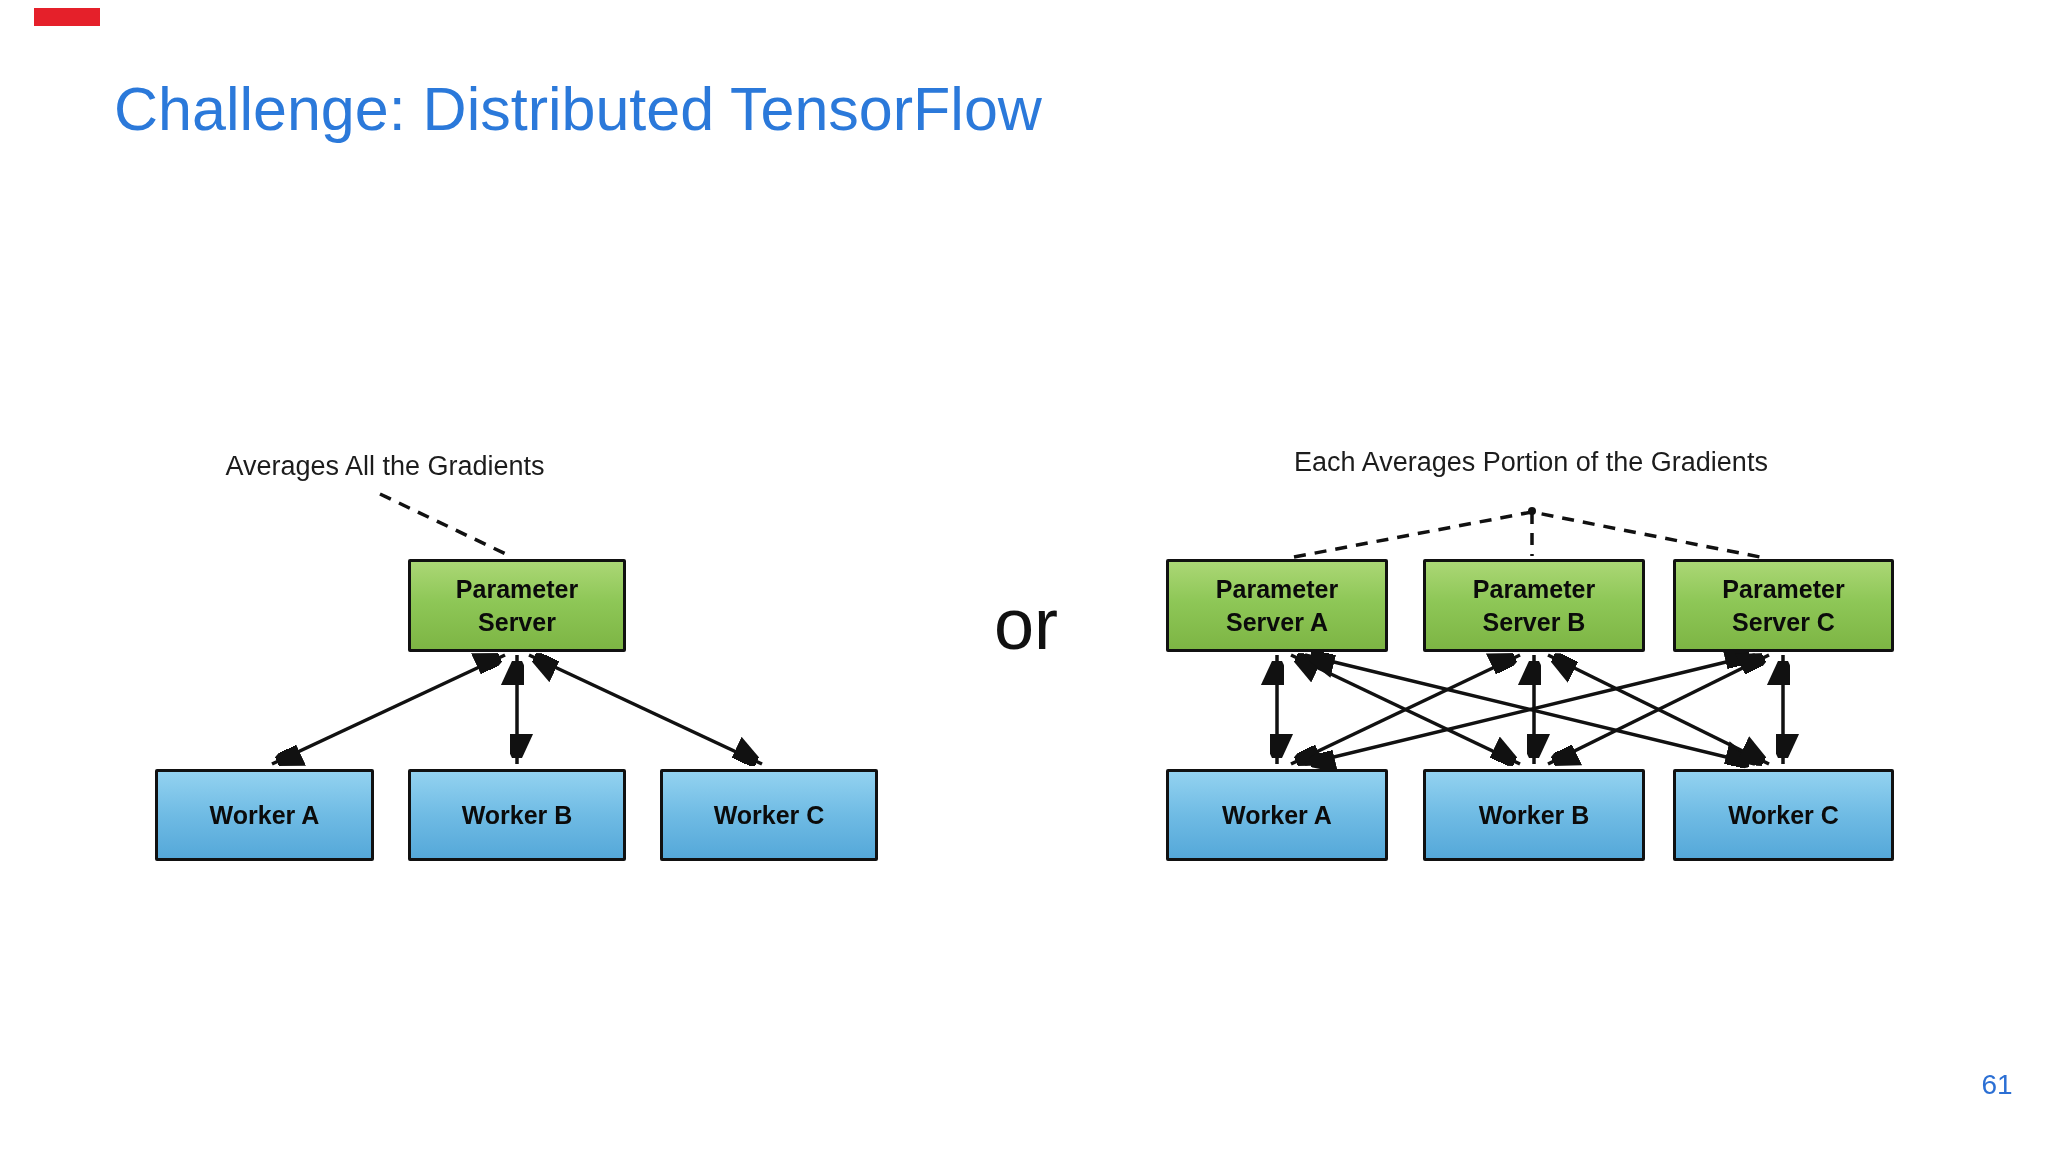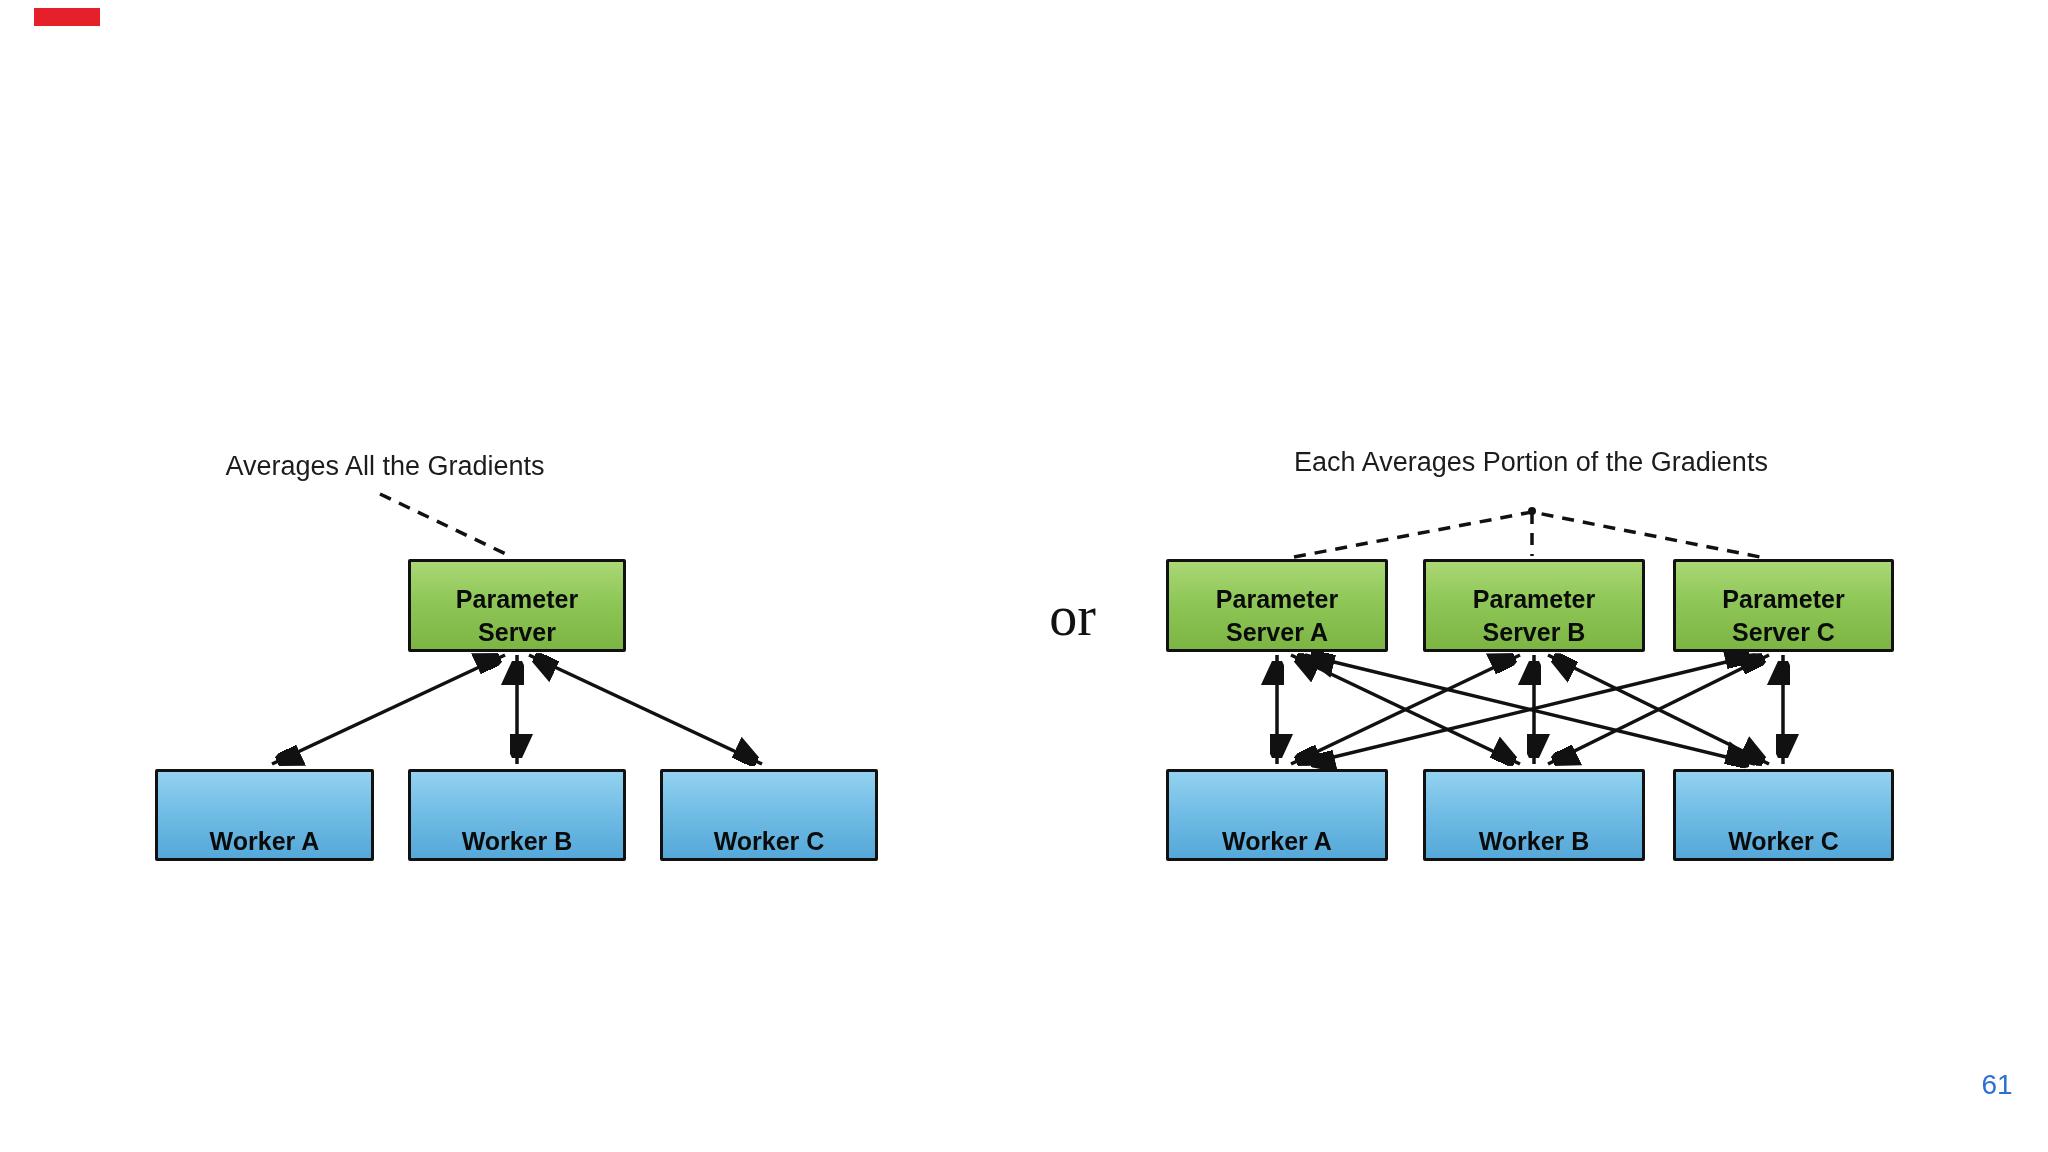--- a/index.html
+++ b/index.html
@@ -37,34 +37,33 @@
     color: #1c1c1c;
     text-align: center;
     line-height: 1.2;
   }
   #left-caption  { left: 145px;  top: 450px; width: 480px; }
   #right-caption { left: 1271px; top: 446px; width: 520px; }
 
   #or-label {
     left: 956px; top: 588px;
     width: 140px;
-    font-size: 56px;
+    font-size: 72px;
     color: #111111;
-    text-align: right;
+    text-align: center;
     line-height: 1;
-    font-family: Liberation Serif, serif;
   }
 
   .node {
     position: absolute;
     box-sizing: border-box;
     border: 3px solid #111111;
     border-radius: 2px;
     display: flex;
-    align-items: flex-end;
+    align-items: center;
     justify-content: center;
     text-align: center;
   }
   .node .node-label {
     white-space: pre-line;
     font-weight: bold;
     font-size: 25px;
     line-height: 33px;
     color: #0b0b0b;
   }
@@ -112,20 +111,21 @@
     text-align: center;
   }
 </style>
 </head>
 <body>
 
 <div id="slide">
 
   <div id="rec-indicator" class="abs"></div>
 
+  <div id="slide-title" class="abs">Challenge: Distributed TensorFlow</div>
 
   <div id="left-caption" class="abs diagram-caption">Averages All the Gradients</div>
   <div id="right-caption" class="abs diagram-caption">Each Averages Portion of the Gradients</div>
 
   <svg id="connector-svg" class="abs" viewBox="0 0 2048 1152" xmlns="http://www.w3.org/2000/svg">
     <defs>
       <marker id="ah" markerWidth="7" markerHeight="7" refX="8.6" refY="5" orient="auto-start-reverse" markerUnits="strokeWidth">
         <path d="M0,0.4 L10,5 L0,9.6 z" fill="#111111"></path>
       </marker>
     </defs>

